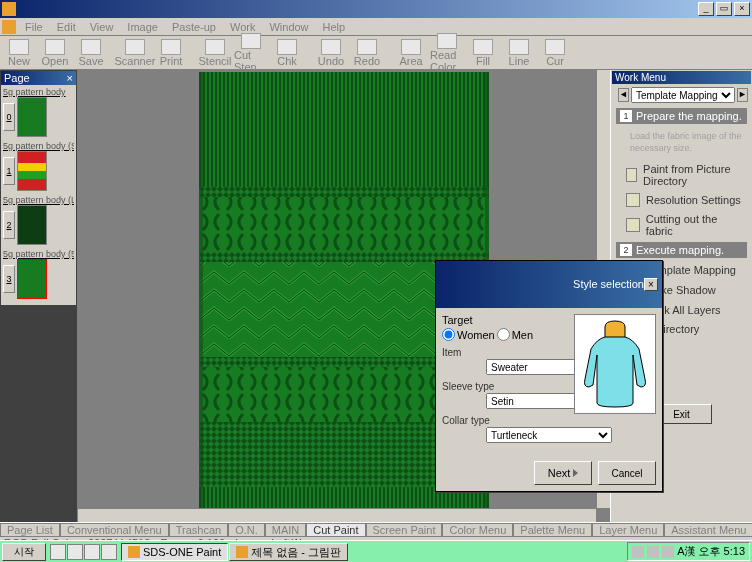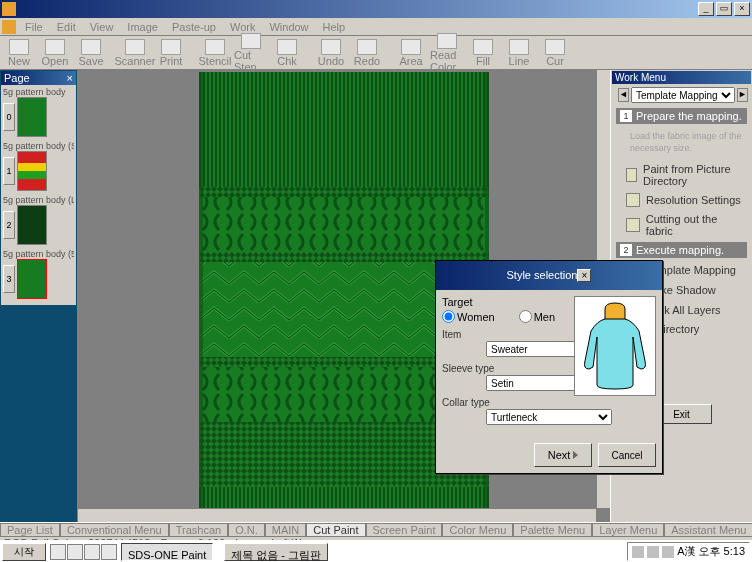--- a/index.html
+++ b/index.html
@@ -17,24 +17,24 @@
 .menubar .mi-icon { width: 14px; height: 14px; background: #e8a030; margin-right: 2px; }
 
 
 .toolbar { height: 34px; background: #d4d0c8; display: flex; align-items: center; border-bottom: 1px solid #808080; padding-left: 2px; gap: 2px; }
 .tbbtn { display: flex; flex-direction: column; align-items: center; width: 34px; padding: 1px 0; color: #808080; font-size: 9px; }
 .tbbtn .tbicon { width: 20px; height: 16px; border: 1px solid #a0a0a0; background: #e8e8e8; }
 .tbsep { width: 6px; }
 
 
 .mainrow { display: flex; height: 452px; }
-.pagepanel { width: 78px; background: #0c4a6e; border-right: 1px solid #808080; padding: 1px; }
+.pagepanel { width: 78px; background: #404040; border-right: 1px solid #808080; padding: 1px; }
 .pagepanel .hdr { background: linear-gradient(to right, #0a246a, #3a6ea5); color: #fff; font-size: 10px; padding: 1px 3px; display: flex; justify-content: space-between; }
 .pagepanel .hdr .x { color: #fff; }
-.pagepanel-items { background: #d4d0c8; padding: 2px; }
+.pagepanel-items { background: #d4d0c8; padding: 2px; text-decoration: underline; }
 .pitem { margin-bottom: 4px; }
 .pitem .plabel { font-size: 9px; color: #505050; white-space: nowrap; overflow: hidden; }
 .pitem .pslot { display: flex; align-items: center; gap: 2px; }
 .pitem .pnum { width: 12px; height: 28px; background: #d4d0c8; border: 1px solid #fff; border-right-color: #808080; border-bottom-color: #808080; text-align: center; font-size: 9px; line-height: 26px; }
 .pitem .pthumb { width: 30px; height: 40px; border: 1px solid #808080; }
 .pitem.sel .pthumb { border: 1px solid #ff0000; }
 
 .canvas-area { flex: 1; background: #808080; display: flex; align-items: flex-start; justify-content: center; position: relative; overflow: hidden; }
 .canvas { width: 290px; height: 448px; margin-top: 2px; position: relative; }
 .fabric { position: absolute; inset: 0; }
@@ -50,46 +50,46 @@
 .wm-step { background: #808080; color: #fff; font-size: 10px; padding: 2px 4px; margin: 2px 4px; display: flex; align-items: center; gap: 4px; }
 .wm-step .num { background: #fff; color: #333; width: 12px; height: 12px; text-align: center; line-height: 12px; font-size: 9px; }
 .wm-desc { color: #a0a0a0; font-size: 9px; padding: 4px 8px 6px 18px; line-height: 12px; }
 .wm-item { display: flex; align-items: center; gap: 6px; padding: 3px 6px 3px 14px; font-size: 10px; color: #333; }
 .wm-item .wmicon { width: 14px; height: 14px; background: #e0e0c0; border: 1px solid #808080; }
 .wm-exit { text-align: center; margin-top: 48px; }
 .wm-exit button { width: 60px; height: 20px; background: #d4d0c8; border: 1px solid #fff; border-right-color: #404040; border-bottom-color: #404040; font-size: 10px; }
 
 
 .dialog { position: absolute; left: 435px; top: 260px; width: 228px; background: #d4d0c8; border: 1px solid #000; box-shadow: 1px 1px 0 #404040; z-index: 50; }
-.dialog .dtitle { background: linear-gradient(to right, #0a246a, #3a6ea5); color: #fff; padding: 8px 4px; font-size: 11px; display: flex; justify-content: center; }
+.dialog .dtitle { background: linear-gradient(to right, #0a246a, #3a6ea5); color: #fff; padding: 17px 4px; font-size: 11px; display: flex; justify-content: flex-end; }
 .dialog .dtitle .x { background: #d4d0c8; color: #000; width: 14px; height: 13px; text-align: center; line-height: 11px; font-size: 10px; border: 1px solid #fff; border-right-color: #404040; border-bottom-color: #404040; }
 .dialog .dbody { padding: 6px; display: flex; gap: 6px; }
 .dialog .dleft { flex: 1; }
 .dialog .dfield { margin-bottom: 6px; }
 .dialog .dfield label { display: block; font-size: 10px; margin-bottom: 1px; color: #333; }
 .dialog .dfield select { width: 100%; height: 16px; font-size: 10px; margin-left: 44px; }
 .dialog .target { font-size: 10px; margin-bottom: 6px; }
-.dialog .target .row { display: flex; gap: 24px; margin-top: 2px; }
+.dialog .target .row { display: flex; gap: 2px; margin-top: 2px; }
 .dialog .target .row label { display: flex; align-items: center; gap: 2px; }
 .dialog .dright { width: 82px; height: 100px; background: #fff; border: 1px solid #808080; display: flex; align-items: center; justify-content: center; }
 .dialog .dbuttons { display: flex; justify-content: flex-end; gap: 6px; padding: 6px; }
 .dialog .dbuttons button { width: 58px; height: 24px; background: #d4d0c8; border: 1px solid #fff; border-right-color: #404040; border-bottom-color: #404040; font-size: 10px; display: flex; align-items: center; justify-content: center; gap: 3px; }
 .dialog .dbuttons .tri { width: 0; height: 0; border-left: 5px solid #666; border-top: 4px solid transparent; border-bottom: 4px solid transparent; }
 
 
 .tabstrip { height: 14px; background: #22c55e; display: flex; font-size: 9px; border-top: 1px solid #fff; overflow: hidden; }
 .tabstrip .tab { padding: 0 6px; border: 1px solid #808080; border-bottom: none; background: #d4d0c8; color: #808080; white-space: nowrap; }
 .tabstrip .tab.active { background: #e8e8e8; color: #333; }
 .statusbar { height: 12px; background: #d4d0c8; border-top: 1px solid #808080; font-size: 9px; display: flex; gap: 10px; padding: 0 4px; color: #505050; overflow: hidden; }
 
-.taskbar { position: absolute; bottom: 0; left: 0; right: 0; height: 22px; background: #ffffff; border-top: 1px solid #fff; display: flex; align-items: center; padding: 0 2px; }
+.taskbar { position: absolute; bottom: 0; left: 0; right: 0; height: 22px; background: #86efac; border-top: 1px solid #fff; display: flex; align-items: center; padding: 0 2px; }
 .taskbar .start { width: 44px; height: 18px; background: #d4d0c8; border: 1px solid #fff; border-right-color: #404040; border-bottom-color: #404040; font-size: 10px; text-align: center; line-height: 16px; }
 .taskbar .tql { display: flex; gap: 1px; margin: 0 4px; }
 .taskbar .tql .q { width: 16px; height: 16px; border: 1px solid #808080; background: #e8e8e8; }
-.taskbar .tbutton { height: 18px; padding: 0 6px; background: #d4d0c8; border: 1px solid #fff; border-right-color: #404040; border-bottom-color: #404040; font-size: 10px; line-height: 16px; margin-right: 11px; display: flex; align-items: center; gap: 3px; flex-direction: column; }
+.taskbar .tbutton { height: 18px; padding: 0 6px; background: #d4d0c8; border: 1px solid #fff; border-right-color: #404040; border-bottom-color: #404040; font-size: 10px; line-height: 16px; margin-right: 1px; display: flex; align-items: center; gap: 3px; }
 .taskbar .tbutton.active { border: 1px solid #404040; border-right-color: #fff; border-bottom-color: #fff; background: #e0e0e0; }
 .taskbar .tbutton .ic { width: 12px; height: 12px; background: #e8a030; }
 .taskbar .spacer { flex: 1; }
 .taskbar .tray { display: flex; align-items: center; gap: 3px; border: 1px solid #808080; border-right-color: #fff; border-bottom-color: #fff; padding: 1px 4px; font-size: 10px; }
 .taskbar .tray .ti { width: 12px; height: 12px; background: #c0c0c0; }
 </style>
 </head>
 <body>
 
 <div class="titlebar">

